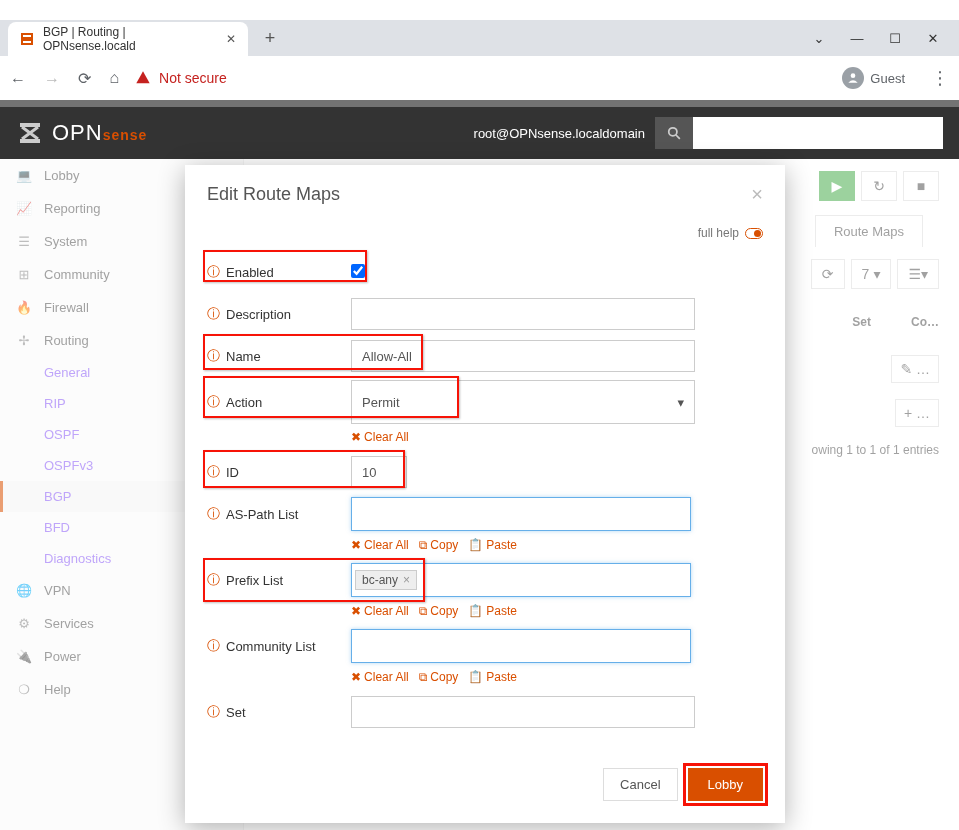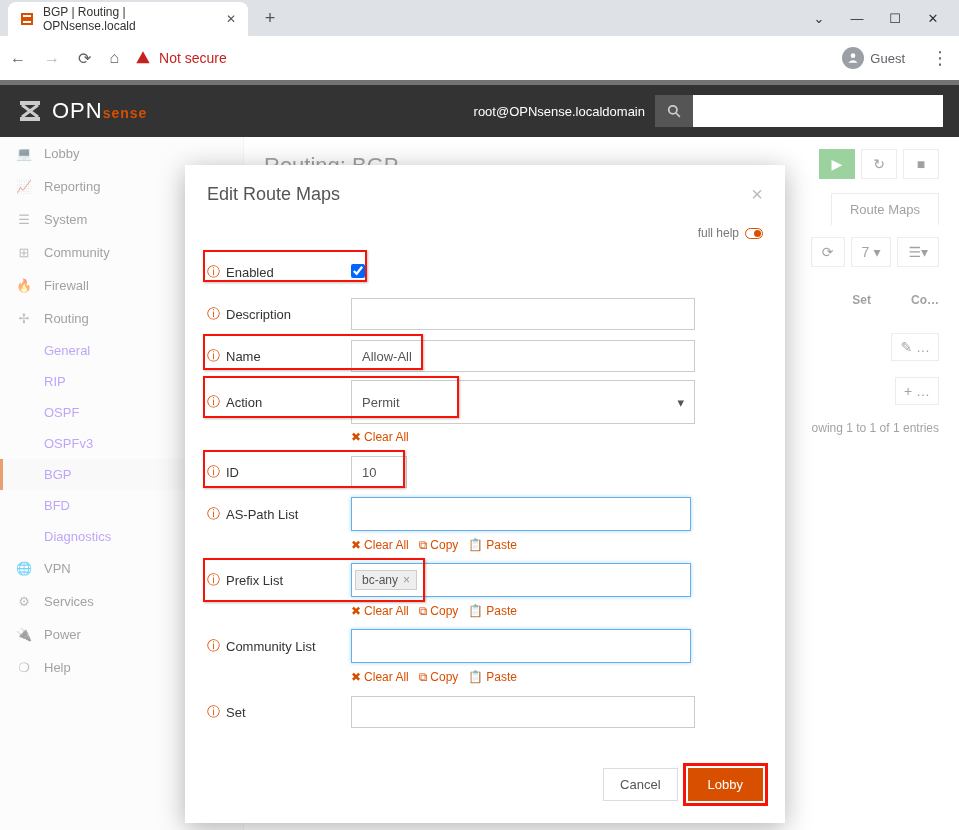--- a/index.html
+++ b/index.html
@@ -1,19 +1,19 @@
 <!DOCTYPE html>
 <html><head>
 <meta charset="utf-8">
 <style>
 * { box-sizing: border-box; margin: 0; padding: 0; }
 body { font-family: "Segoe UI", Arial, sans-serif; font-size: 14px; color: #555; background: #fff; width: 959px; height: 830px; overflow: hidden; position: relative; }
 
 
-.browser-chrome { background: #fff; border-bottom: 5px solid #737373; }
+.browser-chrome { background: #fff; border-bottom: 7px solid #737373; margin-top: 20px; }
 .titlebar { display: flex; align-items: center; height: 36px; background: #dee1e6; }
 .tab { display: flex; align-items: center; background: #fff; height: 34px; padding: 0 12px; border-radius: 8px 8px 0 0; margin-left: 8px; margin-top: 2px; gap: 8px; font-size: 12px; color: #333; max-width: 240px; }
 .tab .favicon { width: 16px; height: 16px; display: inline-flex; align-items: center; justify-content: center; }
 .tab .close { margin-left: 8px; color: #555; }
 .newtab { margin-left: 8px; color: #555; width: 28px; height: 28px; display: flex; align-items: center; justify-content: center; font-size: 18px; }
 .winctrls { margin-left: auto; display: flex; gap: 22px; padding-right: 18px; color: #333; font-size: 13px; }
 .winctrls span { width: 16px; text-align: center; }
 
 .addrbar { display: flex; align-items: center; height: 44px; padding: 0 10px; gap: 16px; }
 .navicons { display: flex; gap: 18px; color: #5f6368; font-size: 16px; }
@@ -45,21 +45,21 @@
 .sidebar .subitem { padding: 8px 16px 8px 44px; color: #8b5cf6; cursor: pointer; }
 .sidebar .subitem.active { border-left: 3px solid #d94f00; background: #f5f5f5; padding-left: 41px; }
 .sidebar .item.expanded { font-weight: 500; }
 
 
 .main { flex: 1; padding: 16px 20px; position: relative; }
 .main h2 { font-size: 22px; color: #555; font-weight: 400; }
 .actionbar { position: absolute; right: 20px; top: 12px; display: flex; gap: 6px; }
 .actionbar .btn { width: 36px; height: 30px; border: 1px solid #ddd; display: flex; align-items: center; justify-content: center; background: #fff; }
 .actionbar .btn.play { background: #4caf50; border-color: #4caf50; color: #fff; }
-.tabrow { position: absolute; right: 20px; top: 56px; }
+.tabrow { position: absolute; right: 36px; top: 56px; }
 .tabrow .tabx { border: 1px solid #ddd; padding: 8px 18px; background: #fff; border-bottom: none; font-size: 13px; }
 .toolbar2 { position: absolute; right: 20px; top: 100px; display: flex; gap: 6px; }
 .toolbar2 .btn { height: 30px; border: 1px solid #ddd; display: flex; align-items: center; justify-content: center; background: #fff; padding: 0 10px; gap: 4px; }
 .tablehead { position: absolute; right: 20px; top: 156px; display: flex; gap: 40px; font-size: 12px; font-weight: bold; color: #555; }
 .rowbtns { position: absolute; right: 20px; top: 196px; display: flex; gap: 6px; }
 .rowbtns .btn { height: 28px; border: 1px solid #ddd; background: #fff; padding: 0 8px; display: flex; align-items: center; }
 .showing { position: absolute; right: 20px; top: 284px; font-size: 12px; color: #555; }
 .dimmed { opacity: 0.55; }
 
 .modal { position: absolute; left: 185px; top: 165px; width: 600px; background: #fff; box-shadow: 0 5px 25px rgba(0,0,0,0.3); z-index: 100; }

